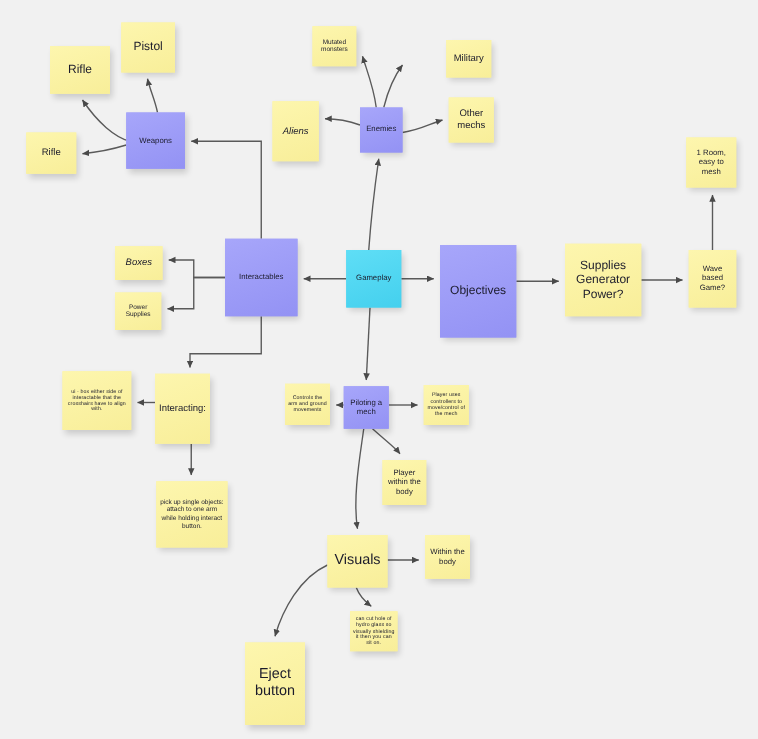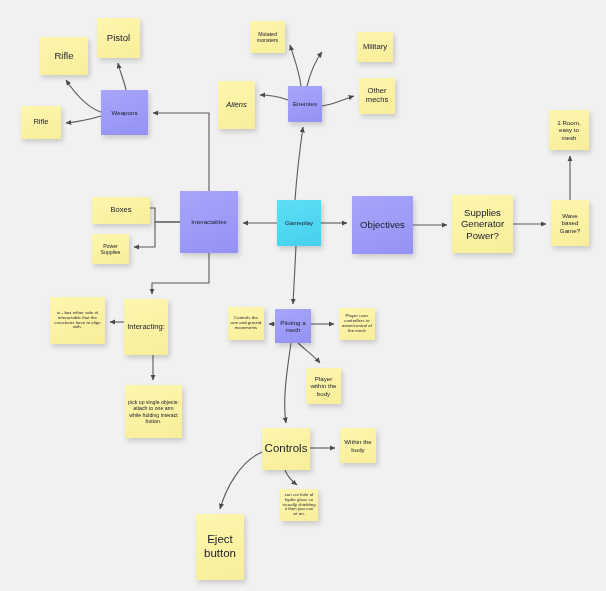--- a/index.html
+++ b/index.html
@@ -130,33 +130,33 @@
       </div>
       <div class="note yellow" style="left: 218px; top: 81px; width: 37px; height: 48px; font-style: italic;">
         <span class="txt s-md">Aliens</span>
       </div>
       <div class="note purple" style="left: 288px; top: 86px; width: 34px; height: 36px;">
         <span class="txt s-sm">Enemies</span>
       </div>
       <div class="note yellow" style="left: 359px; top: 78px; width: 36px; height: 36px;">
         <span class="txt s-md">Other mechs</span>
       </div>
-      <div class="note yellow" style="left: 92px; top: 197px; width: 58px; height: 27px;">
+      <div class="note yellow" style="left: 92px; top: 197px; width: 38px; height: 27px; font-style: italic;">
         <span class="txt s-md">Boxes</span>
       </div>
       <div class="note yellow" style="left: 92px; top: 234px; width: 37px; height: 30px;">
         <span class="txt s-xs">Power Supplies</span>
       </div>
       <div class="note purple" style="left: 180px; top: 191px; width: 58px; height: 62px;">
         <span class="txt s-sm">Interactables</span>
       </div>
       <div class="note cyan" style="left: 277px; top: 200px; width: 44px; height: 46px;">
         <span class="txt s-sm">Gameplay</span>
       </div>
-      <div class="note purple" style="left: 352px; top: 196px; width: 61px; height: 58px;">
+      <div class="note purple" style="left: 352px; top: 196px; width: 61px; height: 74px;">
         <span class="txt s-lg">Objectives</span>
       </div>
       <div class="note yellow" style="left: 452px; top: 195px; width: 61px; height: 58px;">
         <span class="txt s-lg">Supplies Generator Power?</span>
       </div>
       <div class="note yellow" style="left: 551px; top: 200px; width: 38px; height: 46px;">
         <span class="txt s-sm">Wave based Game?</span>
       </div>
       <div class="note yellow" style="left: 549px; top: 110px; width: 40px; height: 40px;">
         <span class="txt s-sm">1 Room, easy to mesh</span>
@@ -176,21 +176,21 @@
       <div class="note purple" style="left: 275px; top: 309px; width: 36px; height: 34px;">
         <span class="txt s-sm">Piloting a mech</span>
       </div>
       <div class="note yellow" style="left: 339px; top: 308px; width: 36px; height: 32px;">
         <span class="txt s-xxs">Player uses controllers to move/control of the mech</span>
       </div>
       <div class="note yellow" style="left: 306px; top: 368px; width: 35px; height: 36px;">
         <span class="txt s-sm">Player within the body</span>
       </div>
       <div class="note yellow" style="left: 262px; top: 428px; width: 48px; height: 42px;">
-        <span class="txt s-xl">Controls</span>
+        <span class="txt s-xl">Visuals</span>
       </div>
       <div class="note yellow" style="left: 340px; top: 428px; width: 36px; height: 35px;">
         <span class="txt s-sm">Within the body</span>
       </div>
       <div class="note yellow" style="left: 280px; top: 489px; width: 38px; height: 32px;">
         <span class="txt s-xxs">can cut hole of hydro glass so visually shielding it then you can sit on.</span>
       </div>
       <div class="note yellow" style="left: 196px; top: 514px; width: 48px; height: 66px;">
         <span class="txt s-xl">Eject button</span>
       </div>

